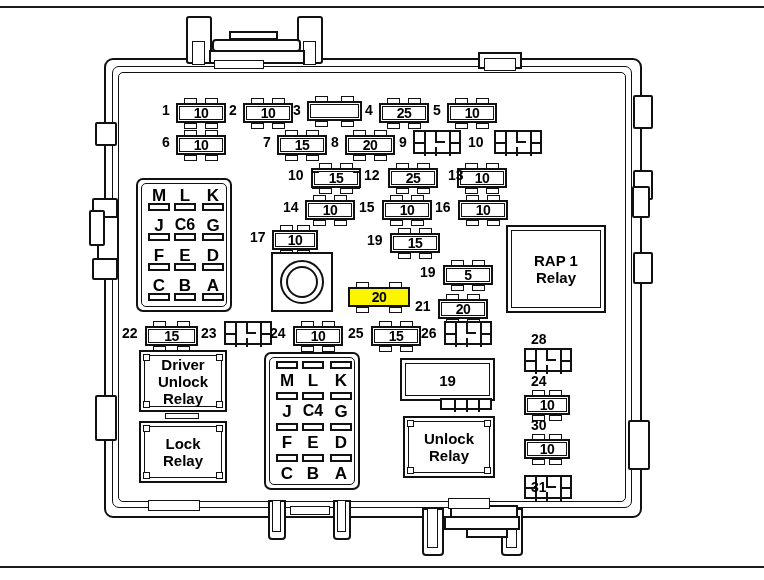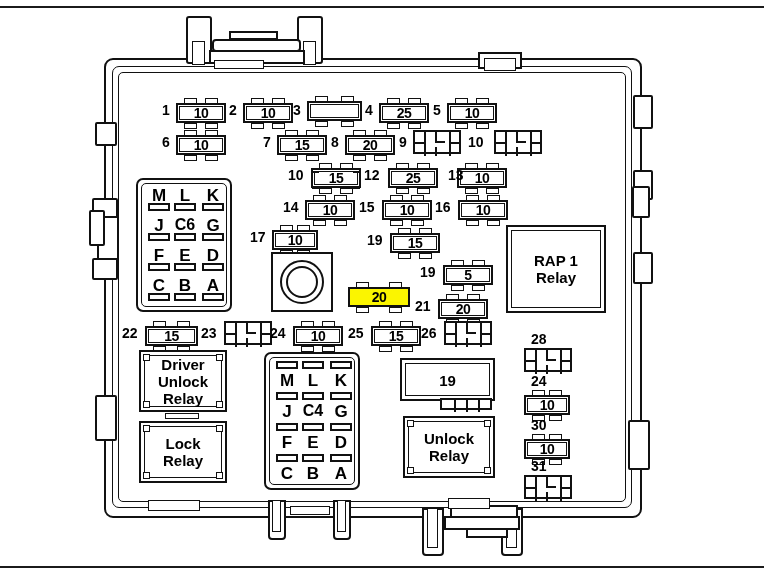--- a/index.html
+++ b/index.html
@@ -404,21 +404,21 @@
       <div class="fnum" style="left: 420px; top: 265px;">19</div>
       <div class="fnum" style="left: 415px; top: 299px;">21</div>
       <div class="fnum" style="left: 122px; top: 326px;">22</div>
       <div class="fnum" style="left: 201px; top: 326px;">23</div>
       <div class="fnum" style="left: 270px; top: 326px;">24</div>
       <div class="fnum" style="left: 348px; top: 326px;">25</div>
       <div class="fnum" style="left: 421px; top: 326px;">26</div>
       <div class="fnum" style="left: 531px; top: 332px;">28</div>
       <div class="fnum" style="left: 531px; top: 374px;">24</div>
       <div class="fnum" style="left: 531px; top: 418px;">30</div>
-      <div class="fnum" style="left: 531px; top: 459px; text-align: right;">31</div>
+      <div class="fnum" style="left: 531px; top: 480px; text-align: right;">31</div>
     </div>
 
   <div id="conn-layer">
       <div class="conn" style="left: 136px; top: 178px; width: 96px; height: 134px;">
         <div class="inner"></div>
         <div class="slot" style="left: 10px; top: 23px; width: 22px; height: 8px;"></div>
         <div class="clet" style="left: 5px; top: 7px; width: 32px;">M</div>
         <div class="slot" style="left: 36px; top: 23px; width: 22px; height: 8px;"></div>
         <div class="clet" style="left: 31px; top: 7px; width: 32px;">L</div>
         <div class="slot" style="left: 64px; top: 23px; width: 22px; height: 8px;"></div>

